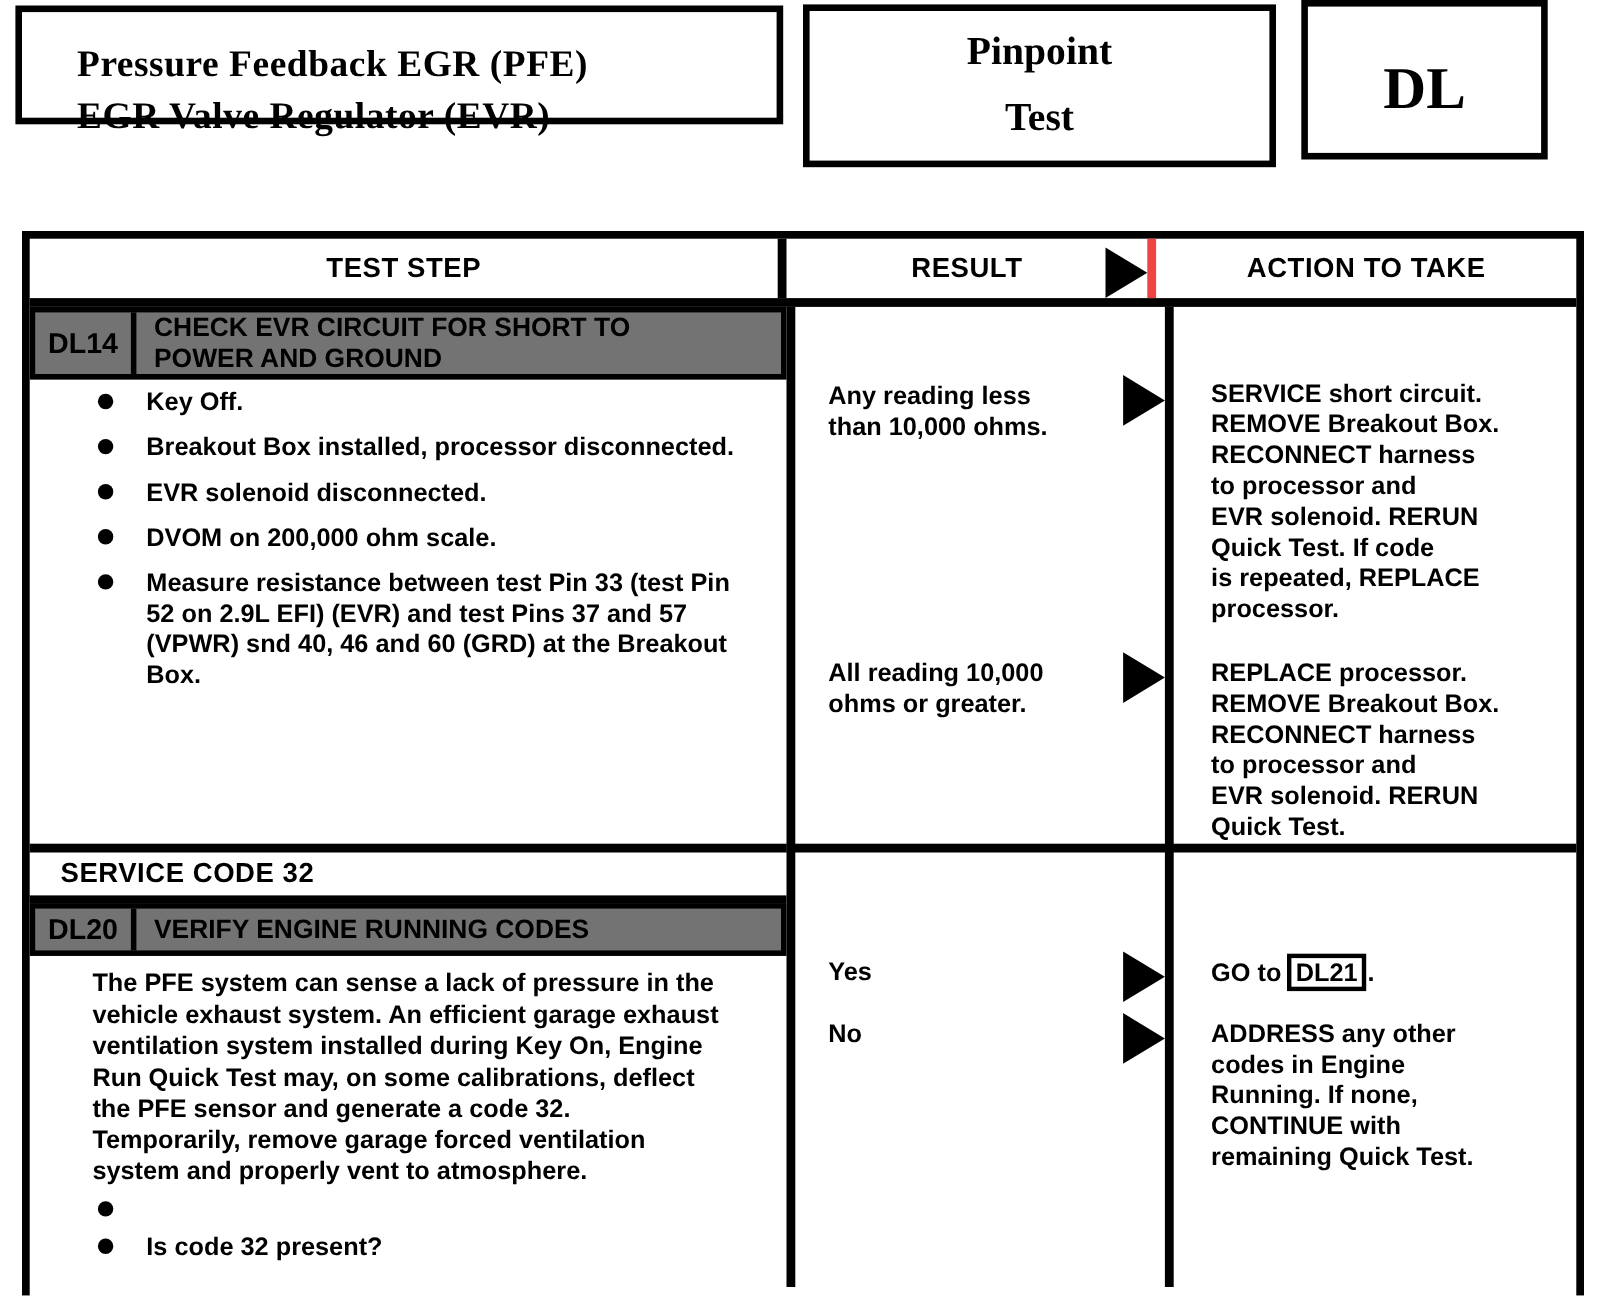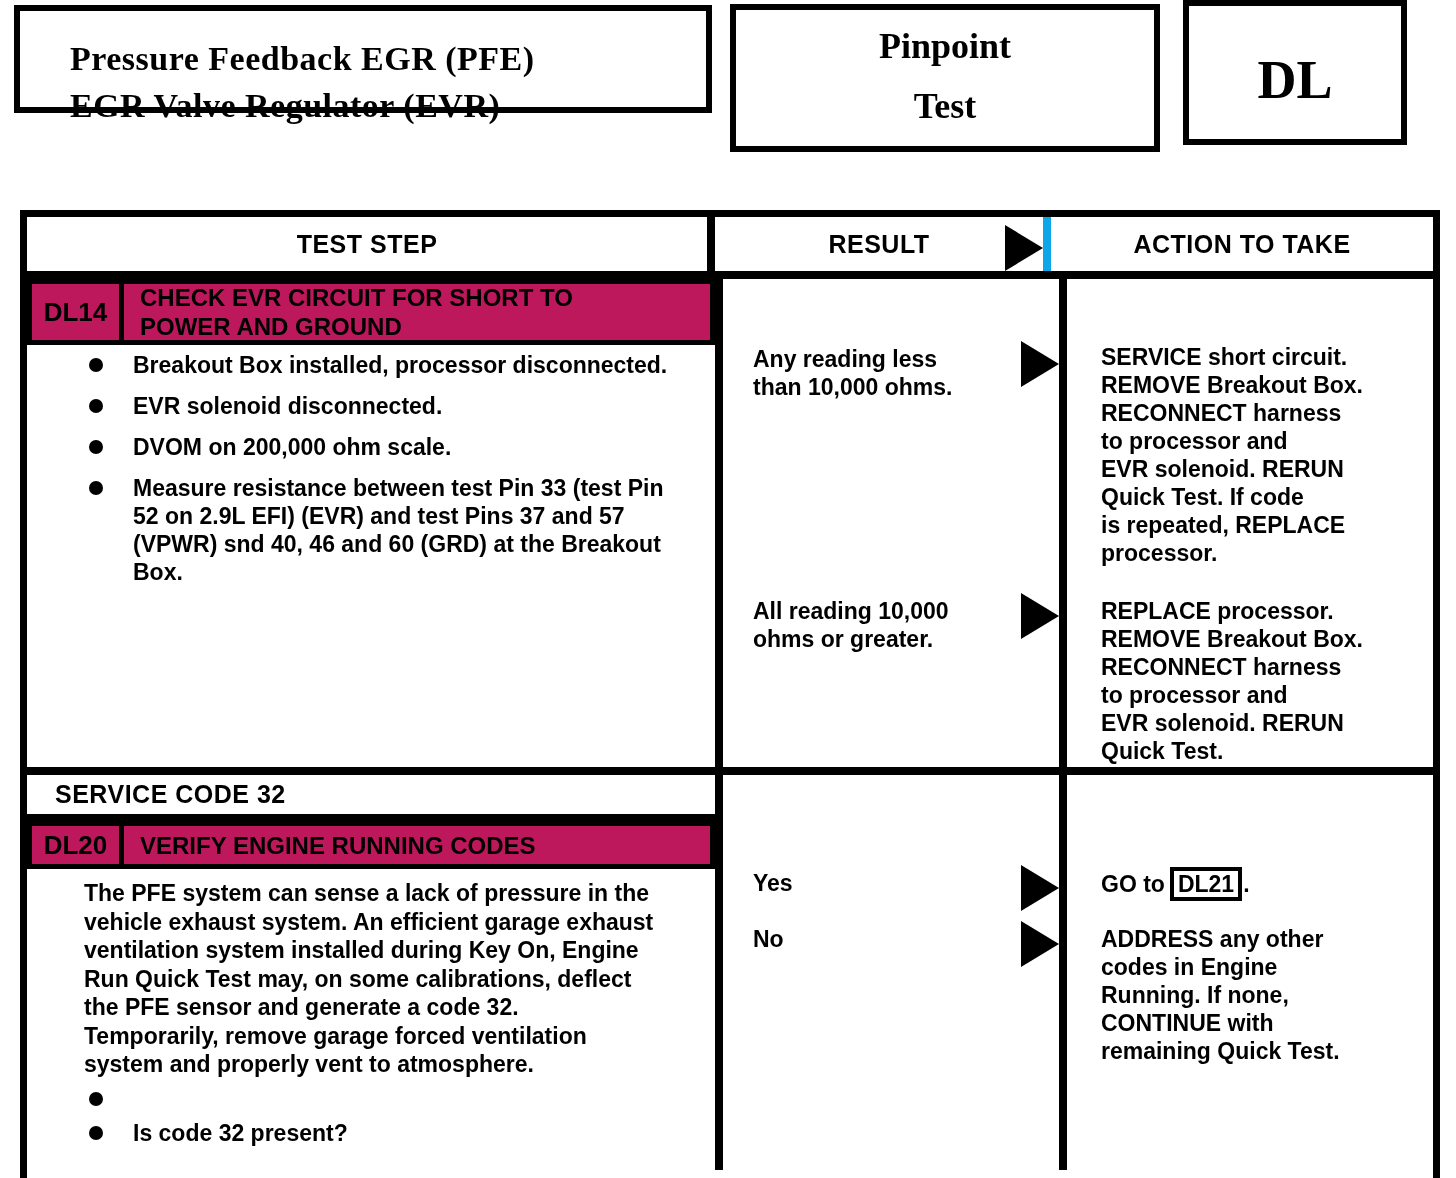--- a/index.html
+++ b/index.html
@@ -27,35 +27,35 @@
 
   
   .ptable {
     position:absolute; left:20px; top:210px; width:1420px; height:968px;
     border:7px solid #000; border-bottom:none; background:#fff;
   }
   .thead { display:flex; height:62px; border-bottom:8px solid #000; }
   .th { display:flex; align-items:center; justify-content:center;
         font-size:25px; letter-spacing:0.5px; position:relative; }
   .th1 { width:688px; border-right:8px solid #000; }
-  .th2 { width:336px; border-right:8px solid #0ea5e9; }
+  .th2 { width:336px; border-right:8px solid #ef4444; }
   .th3 { flex:1; }
   .tbody { position:relative; height:891px; }
   .vdiv { position:absolute; top:0; bottom:0; width:8px; background:#000; }
   .vdiv1 { left:688px; }
   .vdiv2 { left:1032px; }
   .hdiv { position:absolute; left:688px; right:0; top:488px; height:8px; background:#000; }
 
   .col { position:absolute; top:0; bottom:0; }
   .col1 { left:0; width:688px; }
   .col2 { left:696px; width:336px; }
   .col3 { left:1040px; width:366px; }
 
   
-  .step-hdr { position:absolute; left:0; width:688px; display:flex; border:5px solid #000; background:#be185d; }
+  .step-hdr { position:absolute; left:0; width:688px; display:flex; border:5px solid #000; background:#737373; }
   .step-id { width:92px; border-right:5px solid #000; display:flex;
              align-items:center; justify-content:center; font-size:26px; }
   .step-title { flex:1; padding-left:16px; font-size:24px; line-height:29px;
                 white-space:pre-line; display:flex; flex-direction:column; justify-content:center;border-radius:10px; }
   .dl14-hdr { top:0; height:66px; }
   .dl20-hdr { top:542px; height:48px; }
 
   .bullets { position:absolute; left:0; right:8px; }
   .bul14 { top:72px; }
   .bul20 { top:806px; }
@@ -123,20 +123,24 @@
 
       <div class="col col1">
 
         <div class="step-hdr dl14-hdr">
           <div class="step-id">DL14</div>
           <div class="step-title">CHECK EVR CIRCUIT FOR SHORT TO
 POWER AND GROUND</div>
         </div>
 
         <div class="bullets bul14">
+          <div class="bullet-row">
+            <span class="dot"></span>
+            <span class="btxt">Key Off.</span>
+          </div>
           <div class="bullet-row">
             <span class="dot"></span>
             <span class="btxt">Breakout Box installed, processor disconnected.</span>
           </div>
           <div class="bullet-row">
             <span class="dot"></span>
             <span class="btxt">EVR solenoid disconnected.</span>
           </div>
           <div class="bullet-row">
             <span class="dot"></span>

